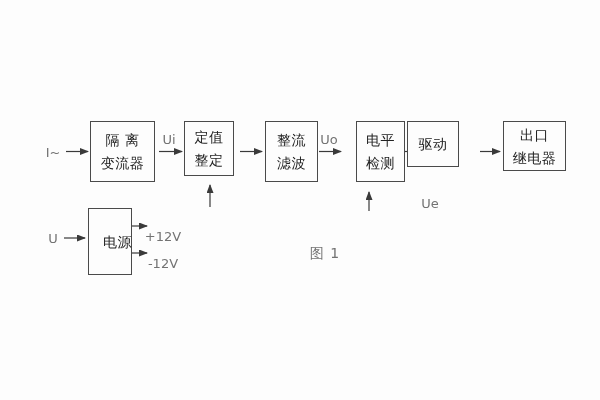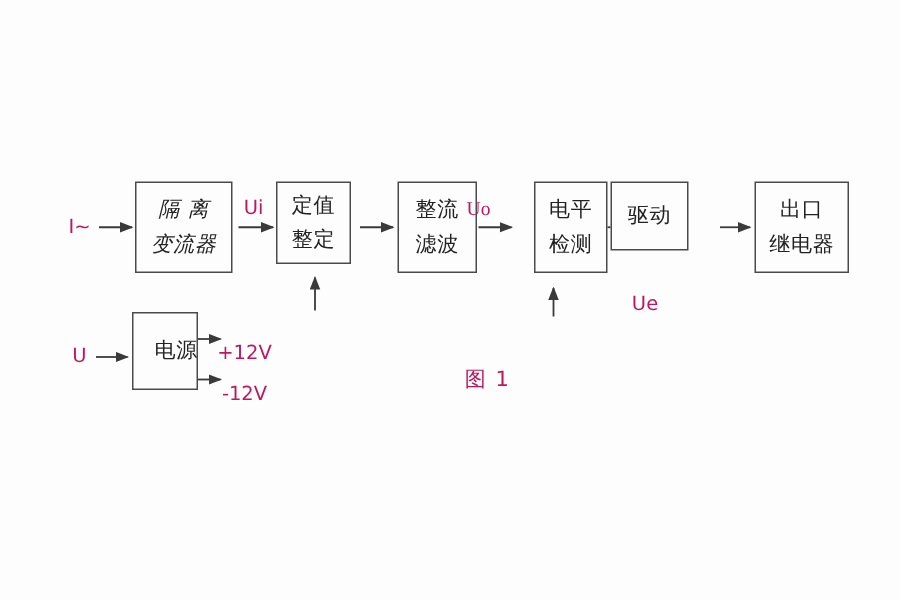--- a/index.html
+++ b/index.html
@@ -25,45 +25,45 @@
     gap: 9px;
     color: #222;
     font-size: 14px;
     line-height: 1;
     box-sizing: border-box;
     letter-spacing: 0.5px;
   }
   .box span { white-space: pre; }
   .lbl {
     position: absolute;
-    color: #be185d;
+    color: #737373;
     font-size: 13px;
     line-height: 1;
     transform: translate(-50%, -50%);
     white-space: pre;
   }
   .caption { font-size: 14px; letter-spacing: 1px; padding-left: 38px; }
   svg.wires { position: absolute; left: 0; top: 0; }
 
   
-  #b-isolation { left: 90px;  top: 121px; width: 65px; height: 61px; font-style: italic; }
+  #b-isolation { left: 90px;  top: 121px; width: 65px; height: 61px; }
   #b-setting   { left: 184px; top: 121px; width: 50px; height: 55px; }
   #b-rectify   { left: 265px; top: 121px; width: 53px; height: 61px; }
   #b-level     { left: 344px; top: 121px; width: 49px; height: 61px; margin-left: 12px; }
   #b-drive     { left: 407px; top: 121px; width: 52px; height: 46px; }
-  #b-output    { left: 503px; top: 121px; width: 63px; height: 61px; }
-  #b-power     { left: 88px;  top: 208px; width: 44px; height: 52px; padding-left: 15px; }
+  #b-output    { left: 503px; top: 121px; width: 63px; height: 50px; }
+  #b-power     { left: 88px;  top: 208px; width: 44px; height: 67px; padding-left: 15px; }
   #b-ratio     { left: 185px; top: 208px; width: 50px; height: 60px; }
   #b-reference { left: 333px; top: 218px; width: 81px; height: 37px; gap: 0; }
 
   
   #l-i   { left: 53px;  top: 152px; }
   #l-u   { left: 53px;  top: 238px; }
   #l-ui  { left: 169px; top: 139px; }
-  #l-uo  { left: 319px; top: 139px; font-family: Liberation Serif, serif; }
+  #l-uo  { left: 329px; top: 139px; }
   #l-ue  { left: 385px; top: 203px; margin-left: 45px; }
   #l-p12 { left: 163px; top: 236px; }
   #l-m12 { left: 163px; top: 253px; margin-top: 10px; }
   #l-fig { left: 306px; top: 253px; }
 </style>
 </head>
 <body>
 
 <div class="stage">
 

